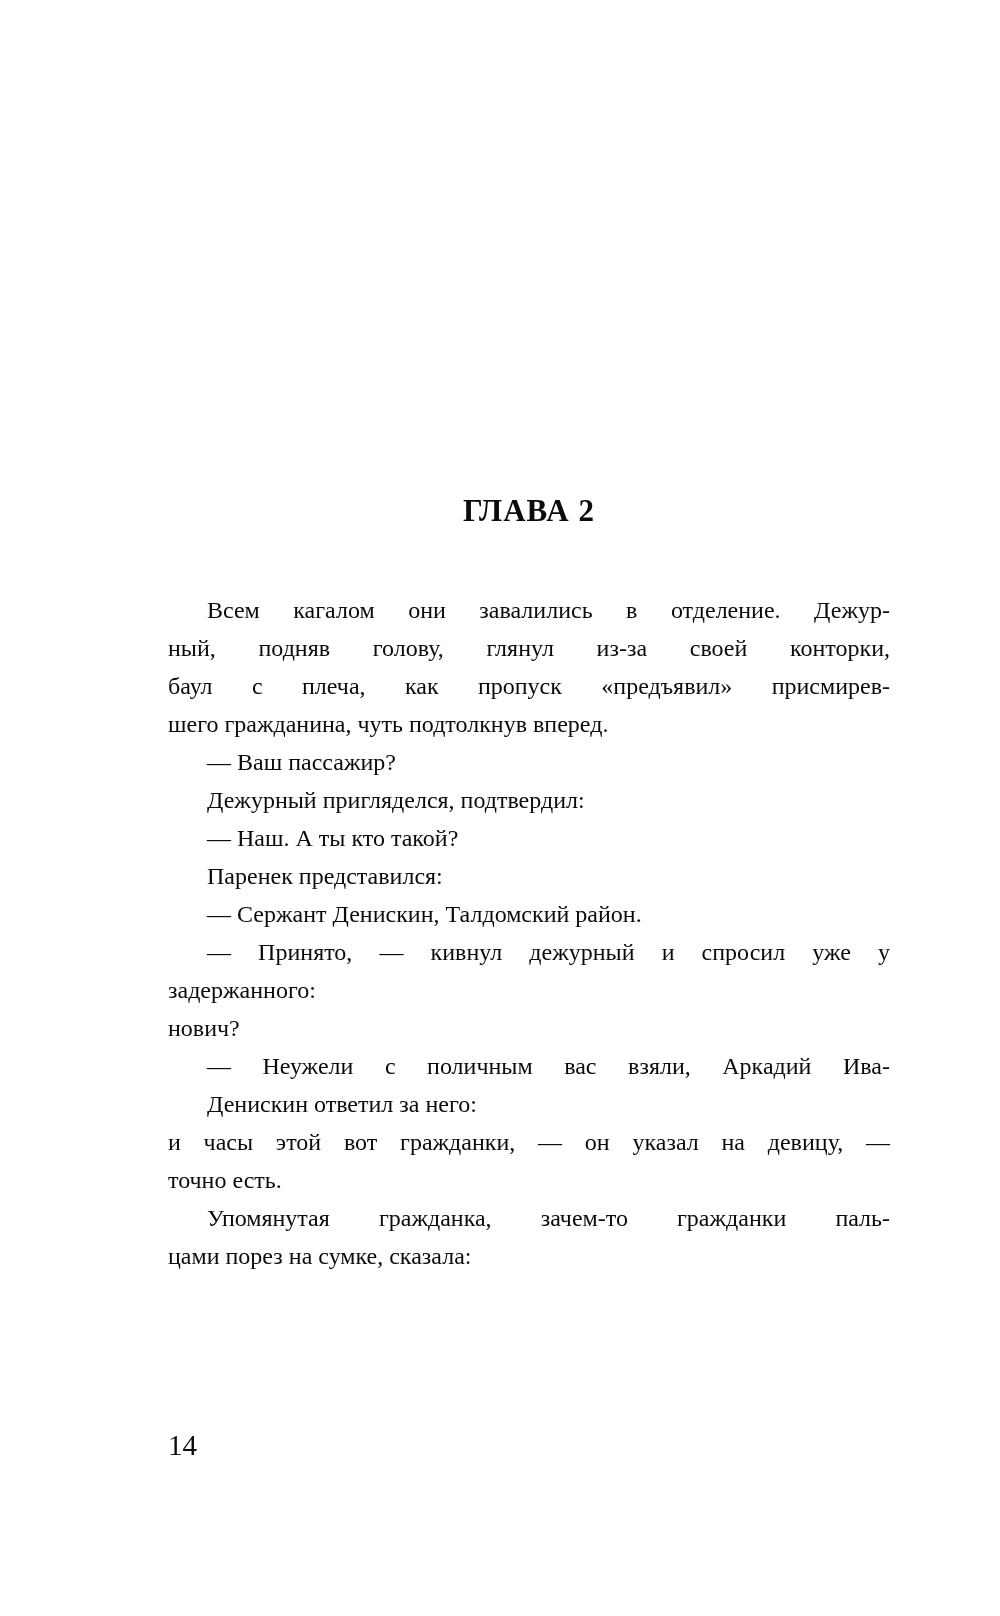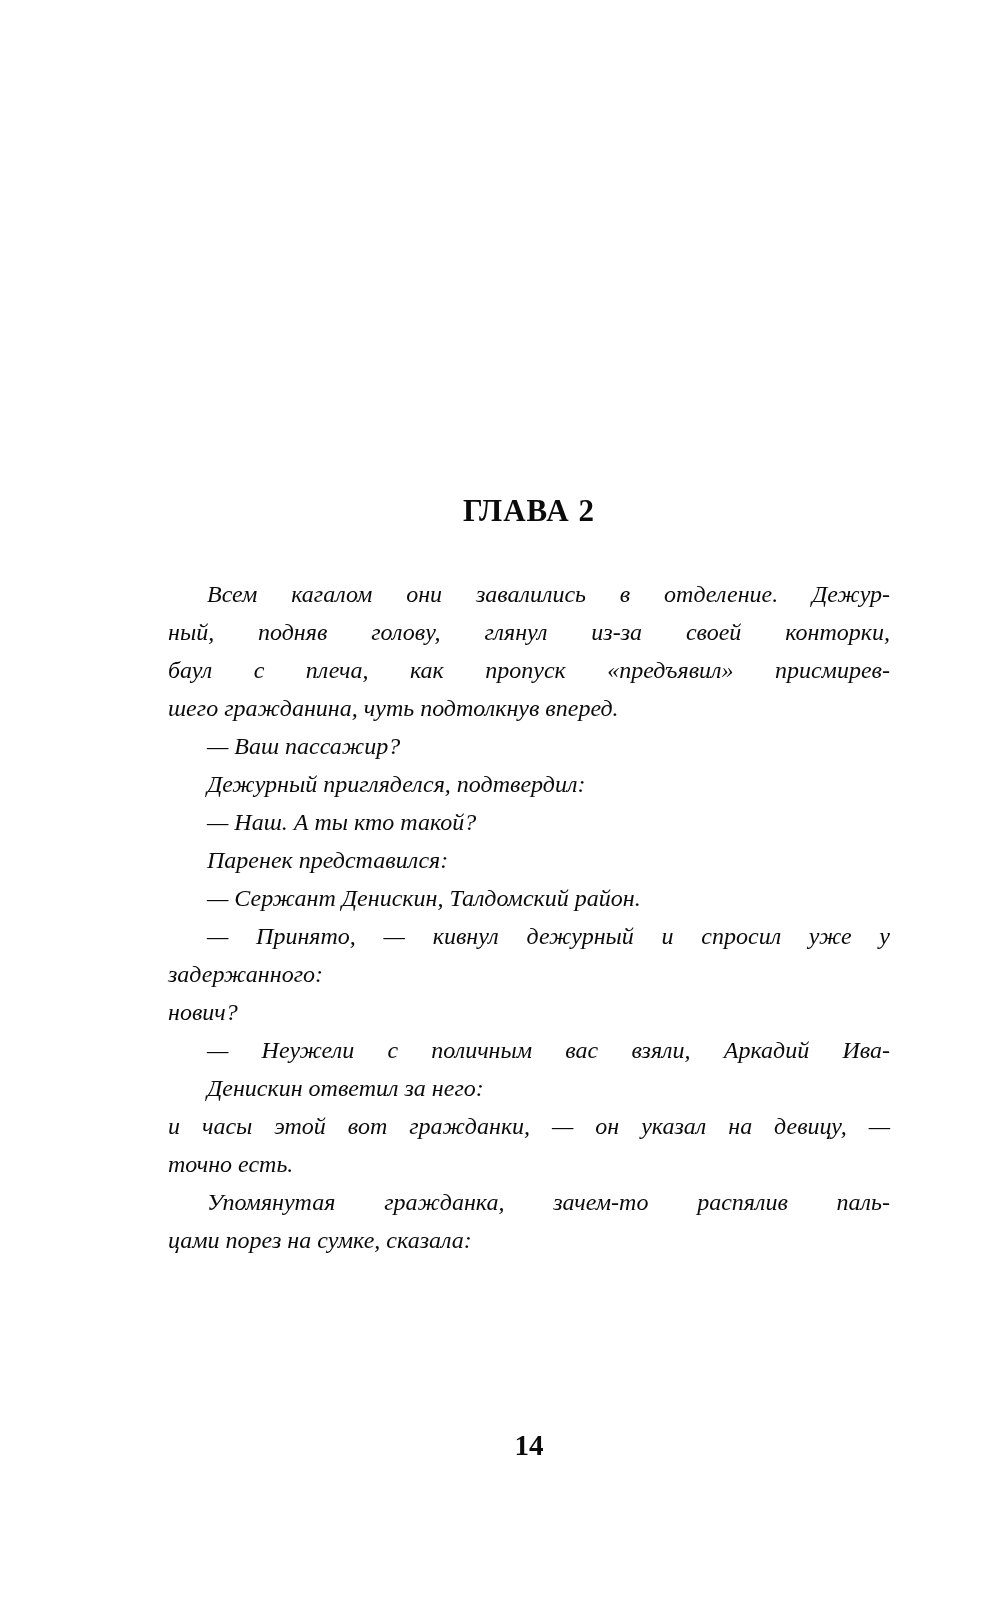--- a/index.html
+++ b/index.html
@@ -20,41 +20,39 @@
     width: 722px;
     text-align: center;
     font-weight: bold;
     font-size: 31px;
     line-height: 36px;
     letter-spacing: 1px;
     white-space: nowrap;
   }
   .text-block {
     position: absolute;
-    top: 575px;
+    top: 591px;
     left: 168px;
     width: 722px;
     font-size: 24px;
     line-height: 38px;
-    font-style: italic;
   }
   .line { text-align: left; }
   .line.indent { padding-left: 39px; }
   .line.fill {
     text-align: justify;
     text-align-last: justify;
     -moz-text-align-last: justify;
   }
   .page-number {
     position: absolute;
     top: 1428px;
     left: 168px;
     width: 722px;
-    text-align: center;
-    font-weight: bold;
+    font-weight: normal;
     font-size: 29px;
     line-height: 34px;
   }
 </style>
 </head>
 <body>
 
 <div class="page" style="background: rgb(255, 255, 255); color: rgb(11, 11, 11);">
   <div class="chapter-title">ГЛАВА 2</div>
 
@@ -68,18 +66,18 @@
       <div class="line indent">— Наш. А ты кто такой?</div>
       <div class="line indent">Паренек представился:</div>
       <div class="line indent">— Сержант Денискин, Талдомский район.</div>
       <div class="line indent fill">— Принято, — кивнул дежурный и спросил уже у</div>
       <div class="line">задержанного:</div>
       <div class="line">нович?</div>
       <div class="line indent fill">— Неужели с поличным вас взяли, Аркадий Ива-</div>
       <div class="line indent">Денискин ответил за него:</div>
       <div class="line fill">и часы этой вот гражданки, — он указал на девицу, —</div>
       <div class="line">точно есть.</div>
-      <div class="line indent fill">Упомянутая гражданка, зачем-то распялив паль-</div>
+      <div class="line indent fill">Упомянутая гражданка, зачем-то гражданки паль-</div>
       <div class="line">цами порез на сумке, сказала:</div>
     </div>
 
   <div class="page-number">14</div>
 </div>
 
 </body></html>

